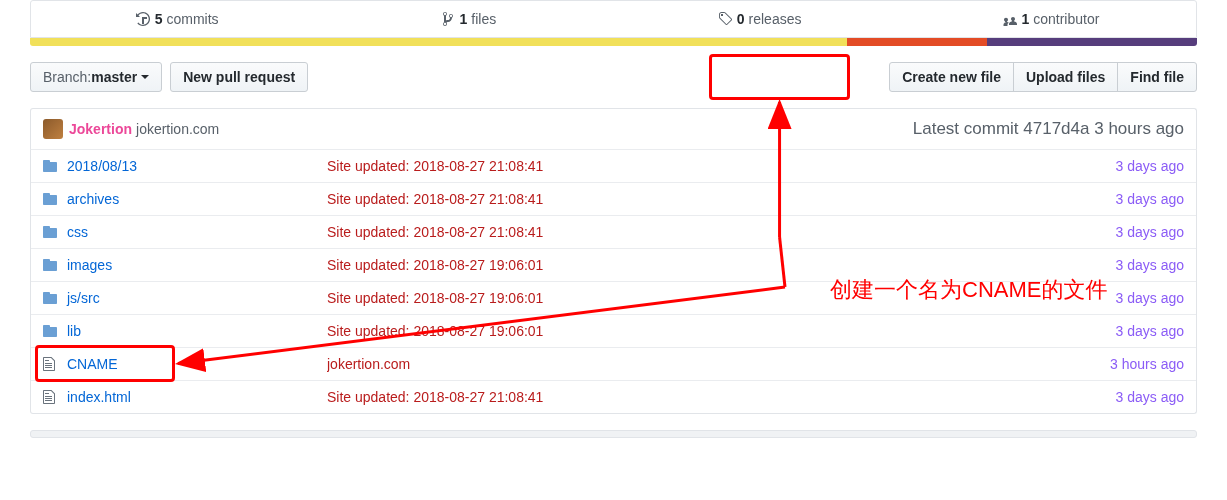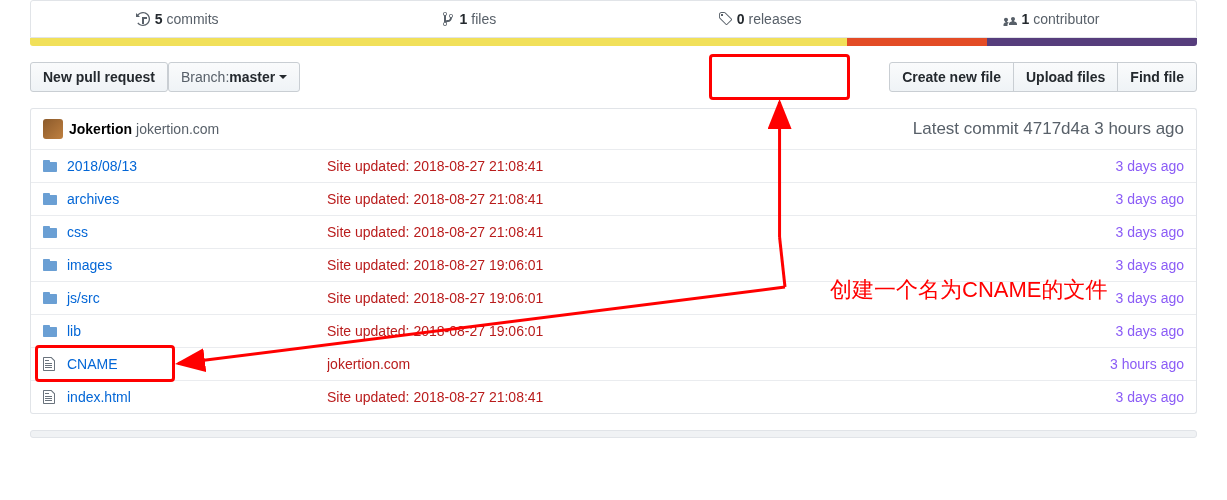--- a/index.html
+++ b/index.html
@@ -125,21 +125,21 @@
     .avatar {
       width: 20px;
       height: 20px;
       border-radius: 3px;
       background: linear-gradient(135deg, #8b5a2b, #bf8040);
       margin-right: 6px;
       flex-shrink: 0;
     }
     .commit-author {
       font-weight: 600;
-      color: #000000;
+      color: #ec4899;
     }
     .commit-msg {
       color: #586069;
       margin-left: 4px;
     }
     .commit-meta {
       margin-left: auto;
       color: #586069;
       font-size: 17px;
     }
@@ -274,26 +274,26 @@
       </div>
     </div>
 
     <div class="color-bar" id="lang-bar">
         <div class="color-seg" style="background: rgb(241, 224, 90); width: 70%;"></div>
         <div class="color-seg" style="background: rgb(227, 76, 38); width: 12%;"></div>
         <div class="color-seg" style="background: rgb(86, 61, 124); width: 18%;"></div>
       </div>
 
     <div class="toolbar">
-      <button class="btn">New pull request</button>
       <button class="btn mr-8">
         <span class="branch-label">Branch: </span>
           <span class="branch-name">master</span>
         <span class="caret-down"></span>
       </button>
+      <button class="btn">New pull request</button>
       <div class="spacer"></div>
       <div class="btn-group">
         <button class="btn" id="create-file-btn">Create new file</button>
         <button class="btn">Upload files</button>
         <button class="btn">Find file</button>
       </div>
     </div>
 
     <div class="commit-bar">
       <div class="avatar"></div>

